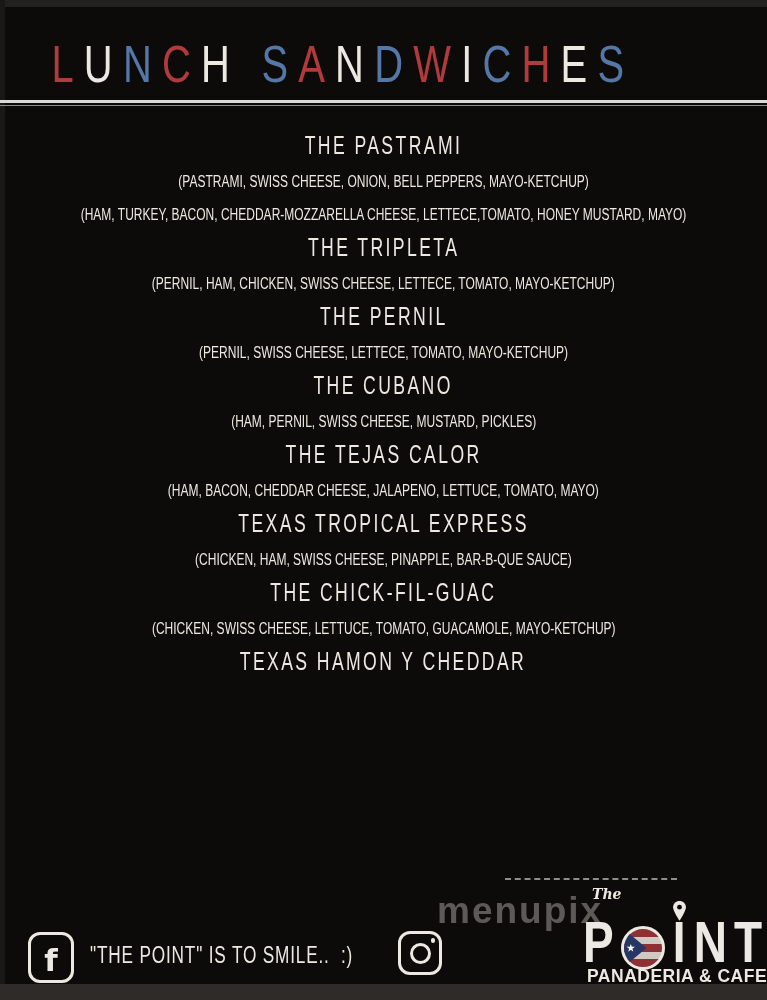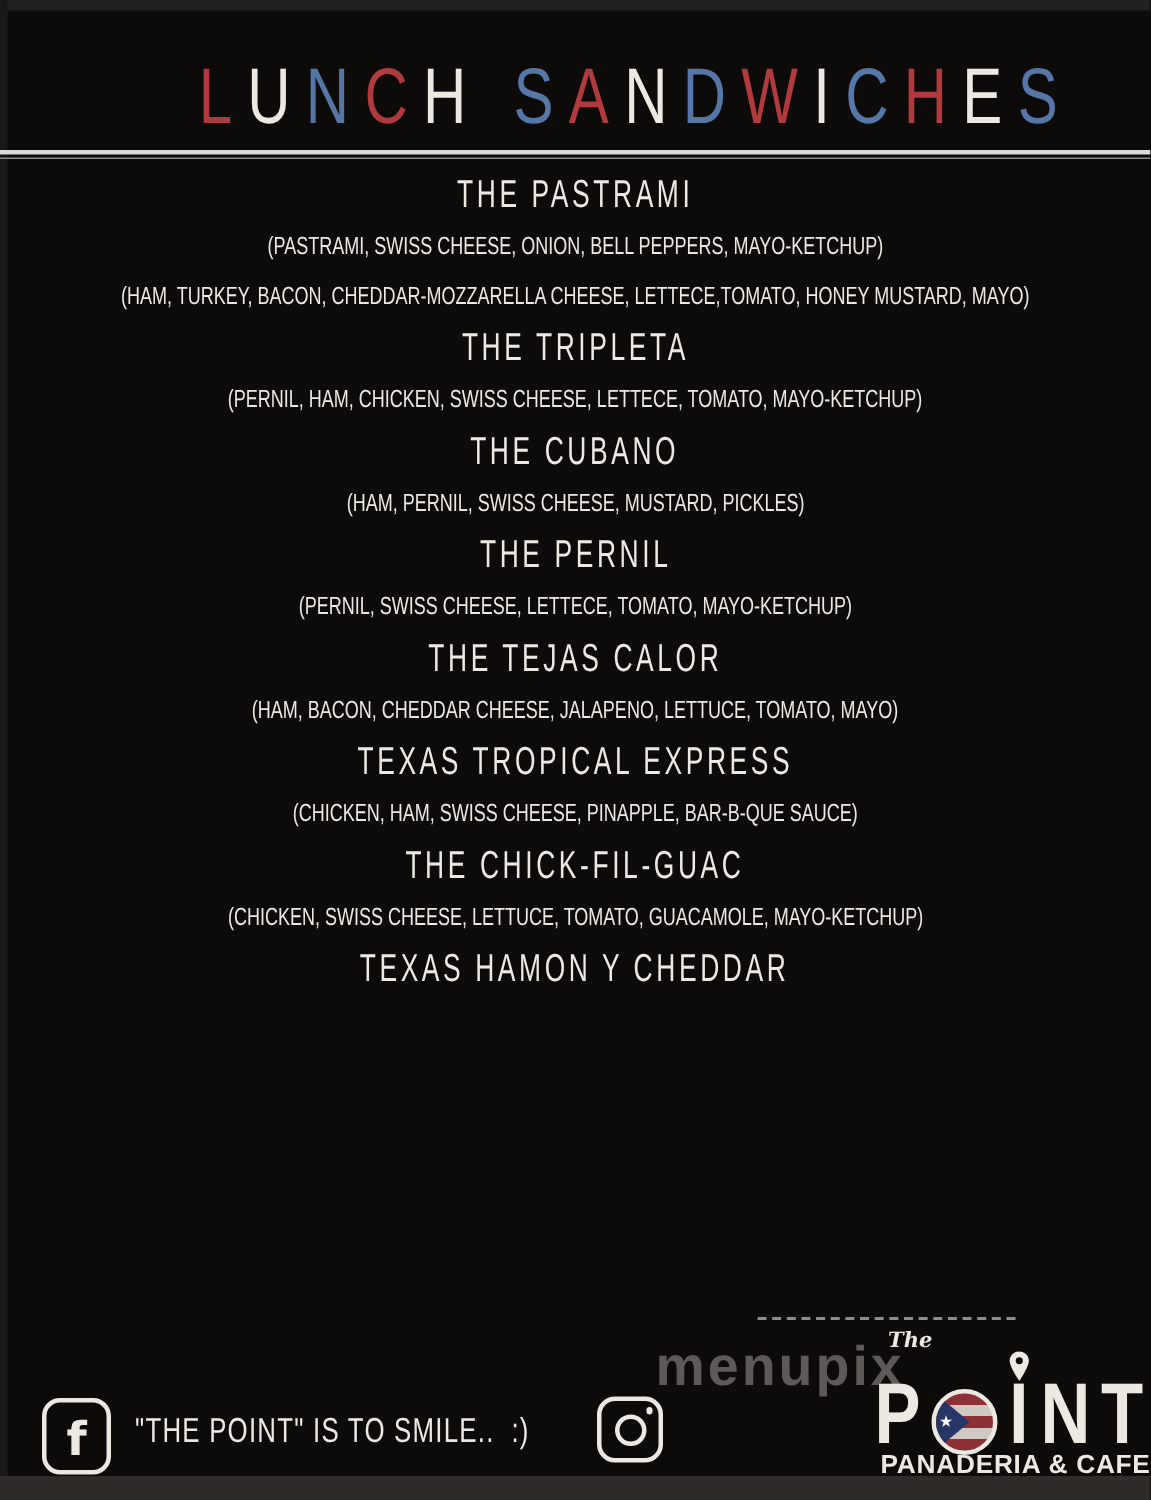--- a/index.html
+++ b/index.html
@@ -6,28 +6,28 @@
   body{
     width:767px;height:1000px;position:relative;overflow:hidden;
     background:#0d0b09;color:#ece9e3;
     font-family:"Liberation Sans",sans-serif;
   }
   .strip-top{position:absolute;top:0;left:0;right:0;height:7px;background:#232120;}
   .strip-left{position:absolute;top:0;left:0;bottom:0;width:5px;background:#1a1817;}
   .strip-bottom{position:absolute;bottom:0;left:0;right:0;height:16px;background:#2e2b29;}
 
   
-  .title-row{position:absolute;top:36px;left:0;right:0;text-align:right;}
+  .title-row{position:absolute;top:36px;left:0;right:0;text-align:left;}
   .title-inner{display:inline-block;font-size:47px;font-weight:400;letter-spacing:12px;
     transform:scale(0.85,1.12);white-space:pre;}
   .divider{position:absolute;top:100px;left:0;right:0;border-top:3px solid #dcdad6;}
   .divider::after{content:"";display:block;margin-top:2px;border-top:1px solid #8d8b88;}
 
   
-  .menu{position:absolute;top:112px;left:0;right:0;text-align:center;}
+  .menu{position:absolute;top:128px;left:0;right:0;text-align:center;}
   .menu-item-name{line-height:36px;font-size:22px;letter-spacing:3px;}
   .menu-item-name>span{display:inline-block;transform:scale(0.8,1.18);white-space:pre;}
   .menu-item-ingredients{line-height:33px;font-size:15px;letter-spacing:0;}
   .menu-item-ingredients>span{display:inline-block;transform:scale(0.8,1.1);white-space:pre;}
 
   
   .fb-icon{position:absolute;left:28px;top:932px;width:40px;height:40px;
     border:3.5px solid #ece9e3;border-radius:12px;display:flex;align-items:center;
     justify-content:center;font-family:"DejaVu Sans",sans-serif;font-weight:700;
     font-size:31px;line-height:1;padding-top:5px;box-sizing:content-box;}
@@ -83,27 +83,27 @@
   <div class="menu-item">
     <div class="menu-item-ingredients"><span>(HAM, TURKEY, BACON, CHEDDAR-MOZZARELLA CHEESE, LETTECE,TOMATO, HONEY MUSTARD, MAYO)</span></div>
   </div>
 
   <div class="menu-item">
     <div class="menu-item-name"><span>THE TRIPLETA</span></div>
     <div class="menu-item-ingredients"><span>(PERNIL, HAM, CHICKEN, SWISS CHEESE, LETTECE, TOMATO, MAYO-KETCHUP)</span></div>
   </div>
 
   <div class="menu-item">
-    <div class="menu-item-name"><span>THE CUBANO</span></div>
-    <div class="menu-item-ingredients"><span>(HAM, PERNIL, SWISS CHEESE, MUSTARD, PICKLES)</span></div>
+    <div class="menu-item-name"><span>THE PERNIL</span></div>
+    <div class="menu-item-ingredients"><span>(PERNIL, SWISS CHEESE, LETTECE, TOMATO, MAYO-KETCHUP)</span></div>
   </div>
 
   <div class="menu-item">
-    <div class="menu-item-name"><span>THE PERNIL</span></div>
-    <div class="menu-item-ingredients"><span>(PERNIL, SWISS CHEESE, LETTECE, TOMATO, MAYO-KETCHUP)</span></div>
+    <div class="menu-item-name"><span>THE CUBANO</span></div>
+    <div class="menu-item-ingredients"><span>(HAM, PERNIL, SWISS CHEESE, MUSTARD, PICKLES)</span></div>
   </div>
 
 
   <div class="menu-item">
     <div class="menu-item-name"><span>THE TEJAS CALOR</span></div>
     <div class="menu-item-ingredients"><span>(HAM, BACON, CHEDDAR CHEESE, JALAPENO, LETTUCE, TOMATO, MAYO)</span></div>
   </div>
 
   <div class="menu-item">
     <div class="menu-item-name"><span>TEXAS TROPICAL EXPRESS</span></div>

